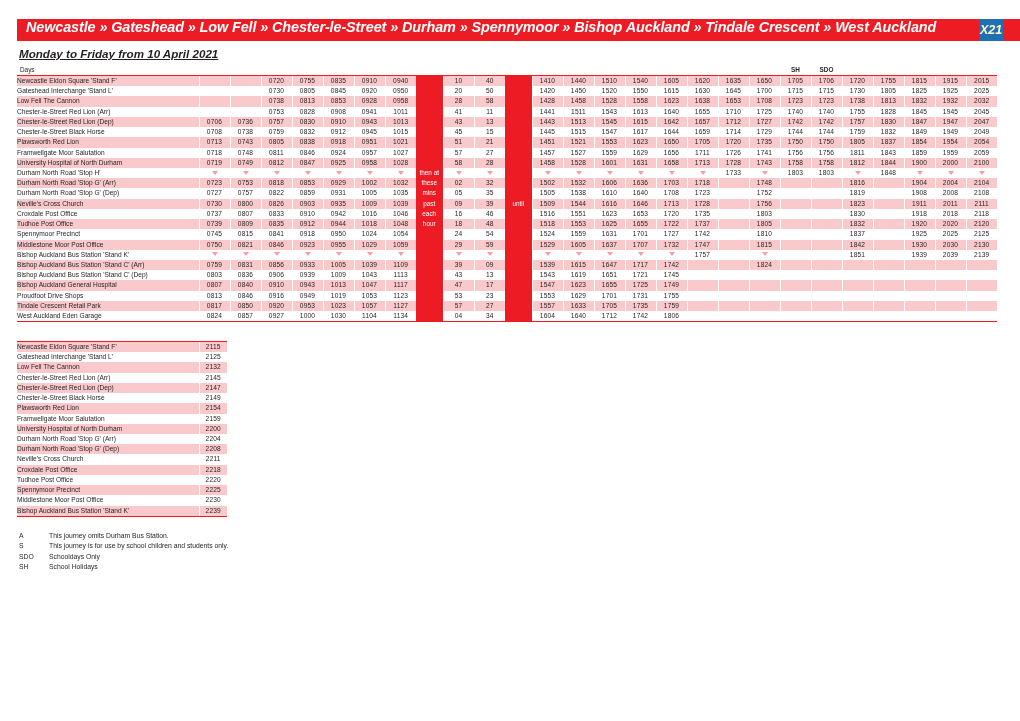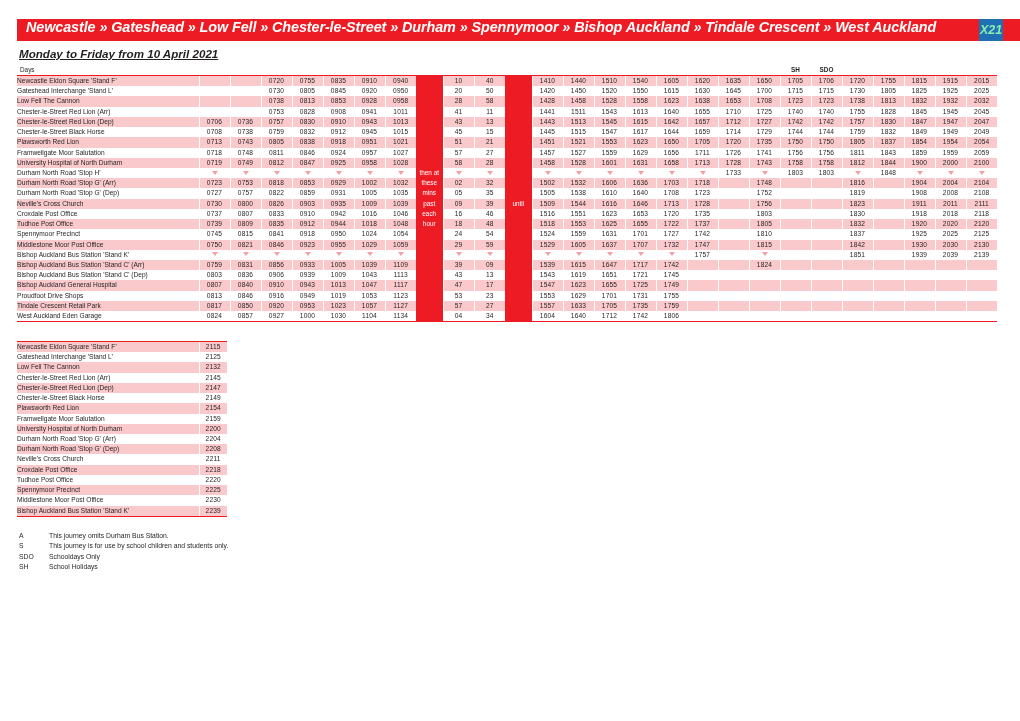--- a/index.html
+++ b/index.html
@@ -36,21 +36,21 @@
     letter-spacing: -0.1px;
     white-space: nowrap;
   }
   .service-badge {
     position: absolute;
     left: 979px;
     top: 19px;
     width: 24px;
     height: 22px;
     background: #1f6fb5;
-    color: #86efac;
+    color: #fef9c3;
     font-size: 12.5px;
     font-weight: bold;
     font-style: italic;
     display: flex;
     align-items: center;
     justify-content: center;
   }
   .subtitle {
     position: absolute;
     left: 19px;

